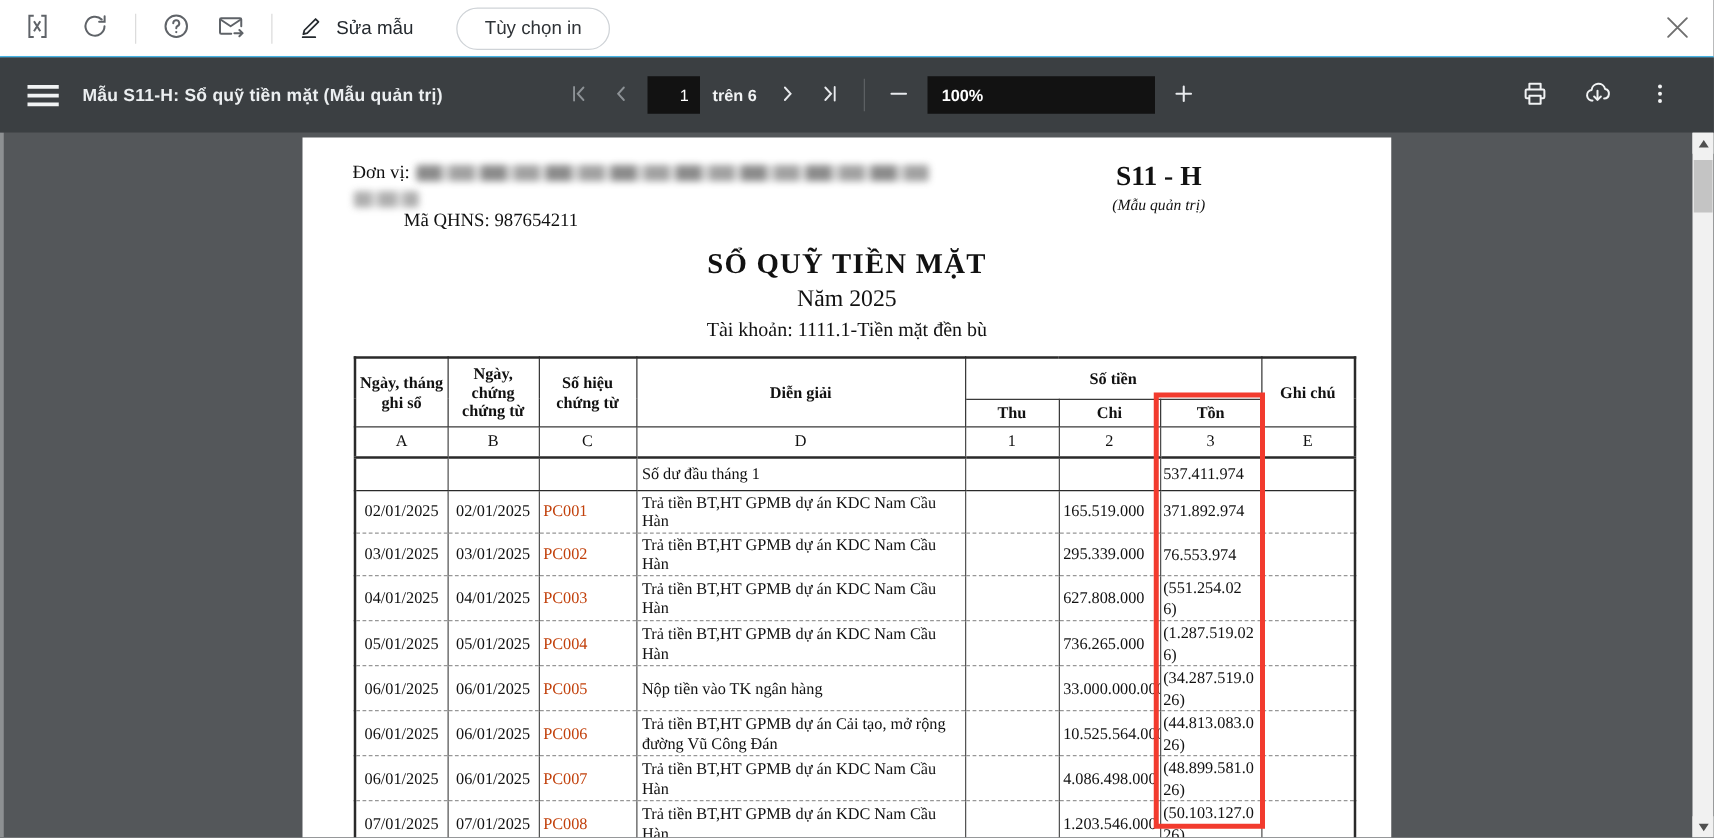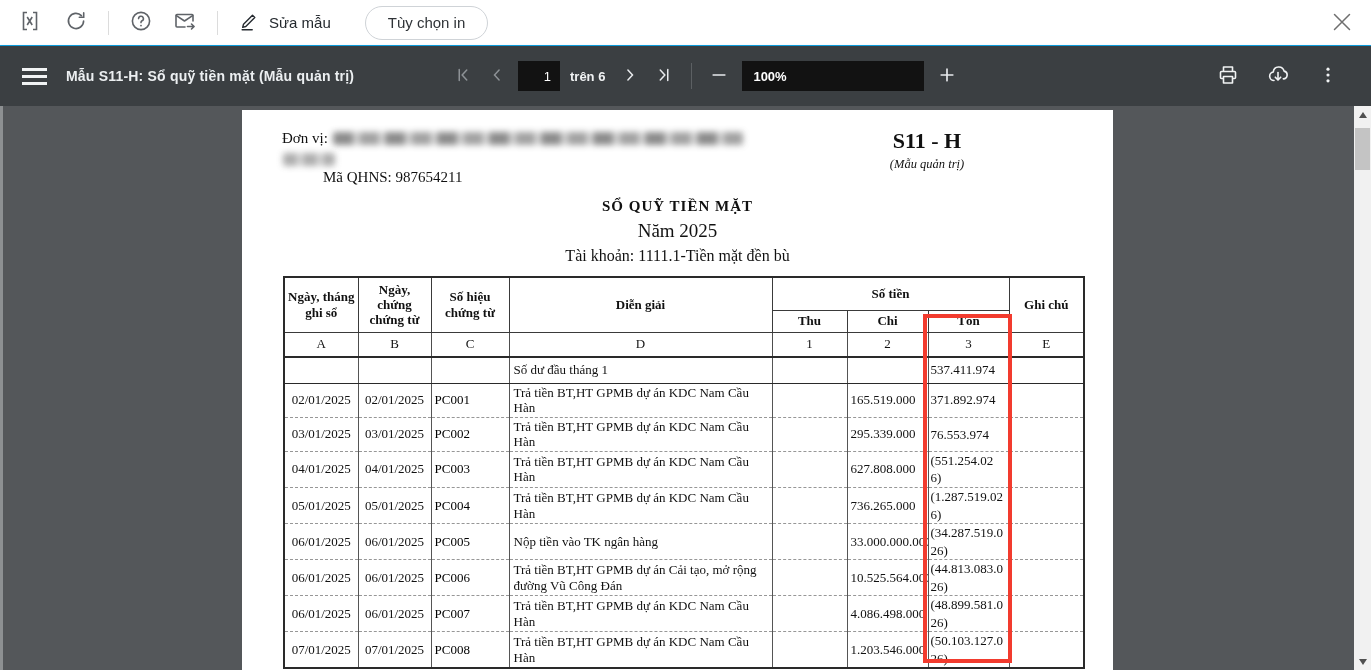--- a/index.html
+++ b/index.html
@@ -72,42 +72,42 @@
             background:repeating-linear-gradient(90deg,#6e6e6e 0 20px,#c8c8c8 20px 27px,#8a8a8a 27px 46px,#d5d5d5 46px 52px);
             filter:blur(3px); }
   .redact.l1 { width:410px; }
   .redact.l2 { position:absolute; left:41px; top:43px; width:52px;
                background:repeating-linear-gradient(90deg,#9a9a9a 0 14px,#cfcfcf 14px 20px); }
   .qhns-line { position:absolute; left:40px; top:59px; font-size:15px;margin-left:41px; }
   .form-code-block { position:absolute; left:600px; top:18px; width:170px; text-align:center; }
   .form-code { font-size:22px; font-weight:bold; }
   .form-note { font-size:12.5px; font-style:italic; margin-top:3px; }
 
-  .doc-title { text-align:center; font-size:15px; font-weight:bold; letter-spacing:1px; }
+  .doc-title { text-align:center; font-size:23px; font-weight:bold; letter-spacing:1px; }
   .doc-year { text-align:center; font-size:19px; margin-top:5px; }
   .doc-account { text-align:center; font-size:16px; margin-top:5px; }
 
   
   table.ledger { border-collapse:collapse; table-layout:fixed; width:800px; margin:11px 0 0 41px; }
   table.ledger { border:2px solid #2a2a2a; }
   .ledger th, .ledger td { border:1px solid #4d4d4d; overflow:hidden; }
   .ledger thead th { font-size:13px; font-weight:bold; text-align:center; line-height:1.18;
                      padding:1px 2px; border:1px solid #3a3a3a; }
   .ledger tr.h1 { height:33px; }
   .ledger tr.h2 { height:22px; }
   .ledger tr.h3 { height:25px; }
   .ledger tr.h3 td { font-size:13px; text-align:center; border-bottom:2px solid #2a2a2a; }
   .ledger tbody td { font-size:13px; vertical-align:middle; padding:1px 3px;
                      border-top:1px dashed #979797; border-bottom:1px dashed #979797;
                      border-left:1px solid #555; border-right:1px solid #555; }
   .ledger tr.opening-row { height:26px; }
   .ledger tr.opening-row td { border-top:1px solid #3a3a3a; border-bottom:1.5px solid #2a2a2a; font-weight:normal; }
   .ledger tr.data-row { height:34px; }
   .c-date { text-align:center; white-space:nowrap; }
-  .c-doc { color:#000000; }
+  .c-doc { color:#c2410c; }
   .c-desc { text-align:left; line-height:1.2; padding-left:4px !important; }
   .c-thu, .c-chi, .c-ton { text-align:left; font-size:12.5px; }
   .c-chi { padding-right:0 !important; white-space:nowrap; }
   .c-ton { padding:0 5px 0 2px !important; word-break:break-all; line-height:1.35; }
 
   .ton-highlight { position:absolute; left:681px; top:204px; width:89px; height:349px;
                    border:4px solid #f23b2e; pointer-events:none; }
 </style>
 </head>
 <body>

